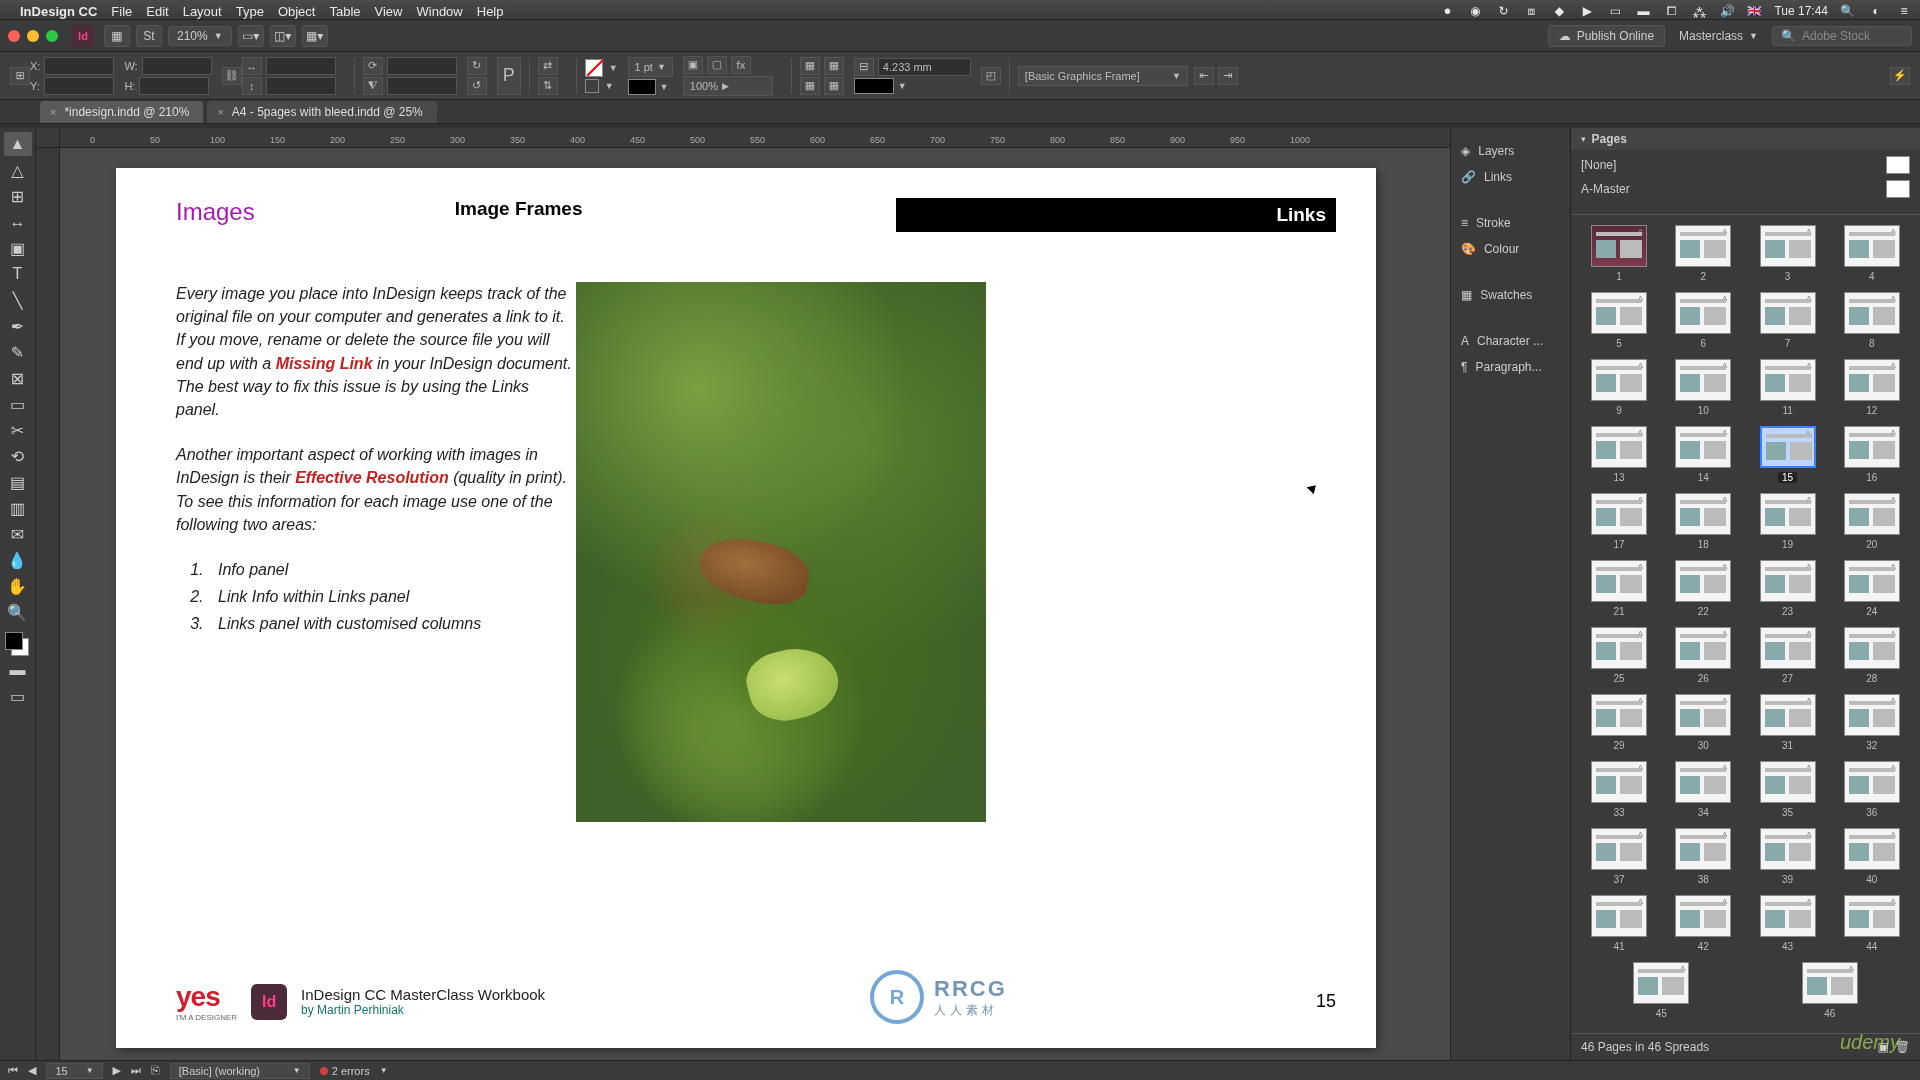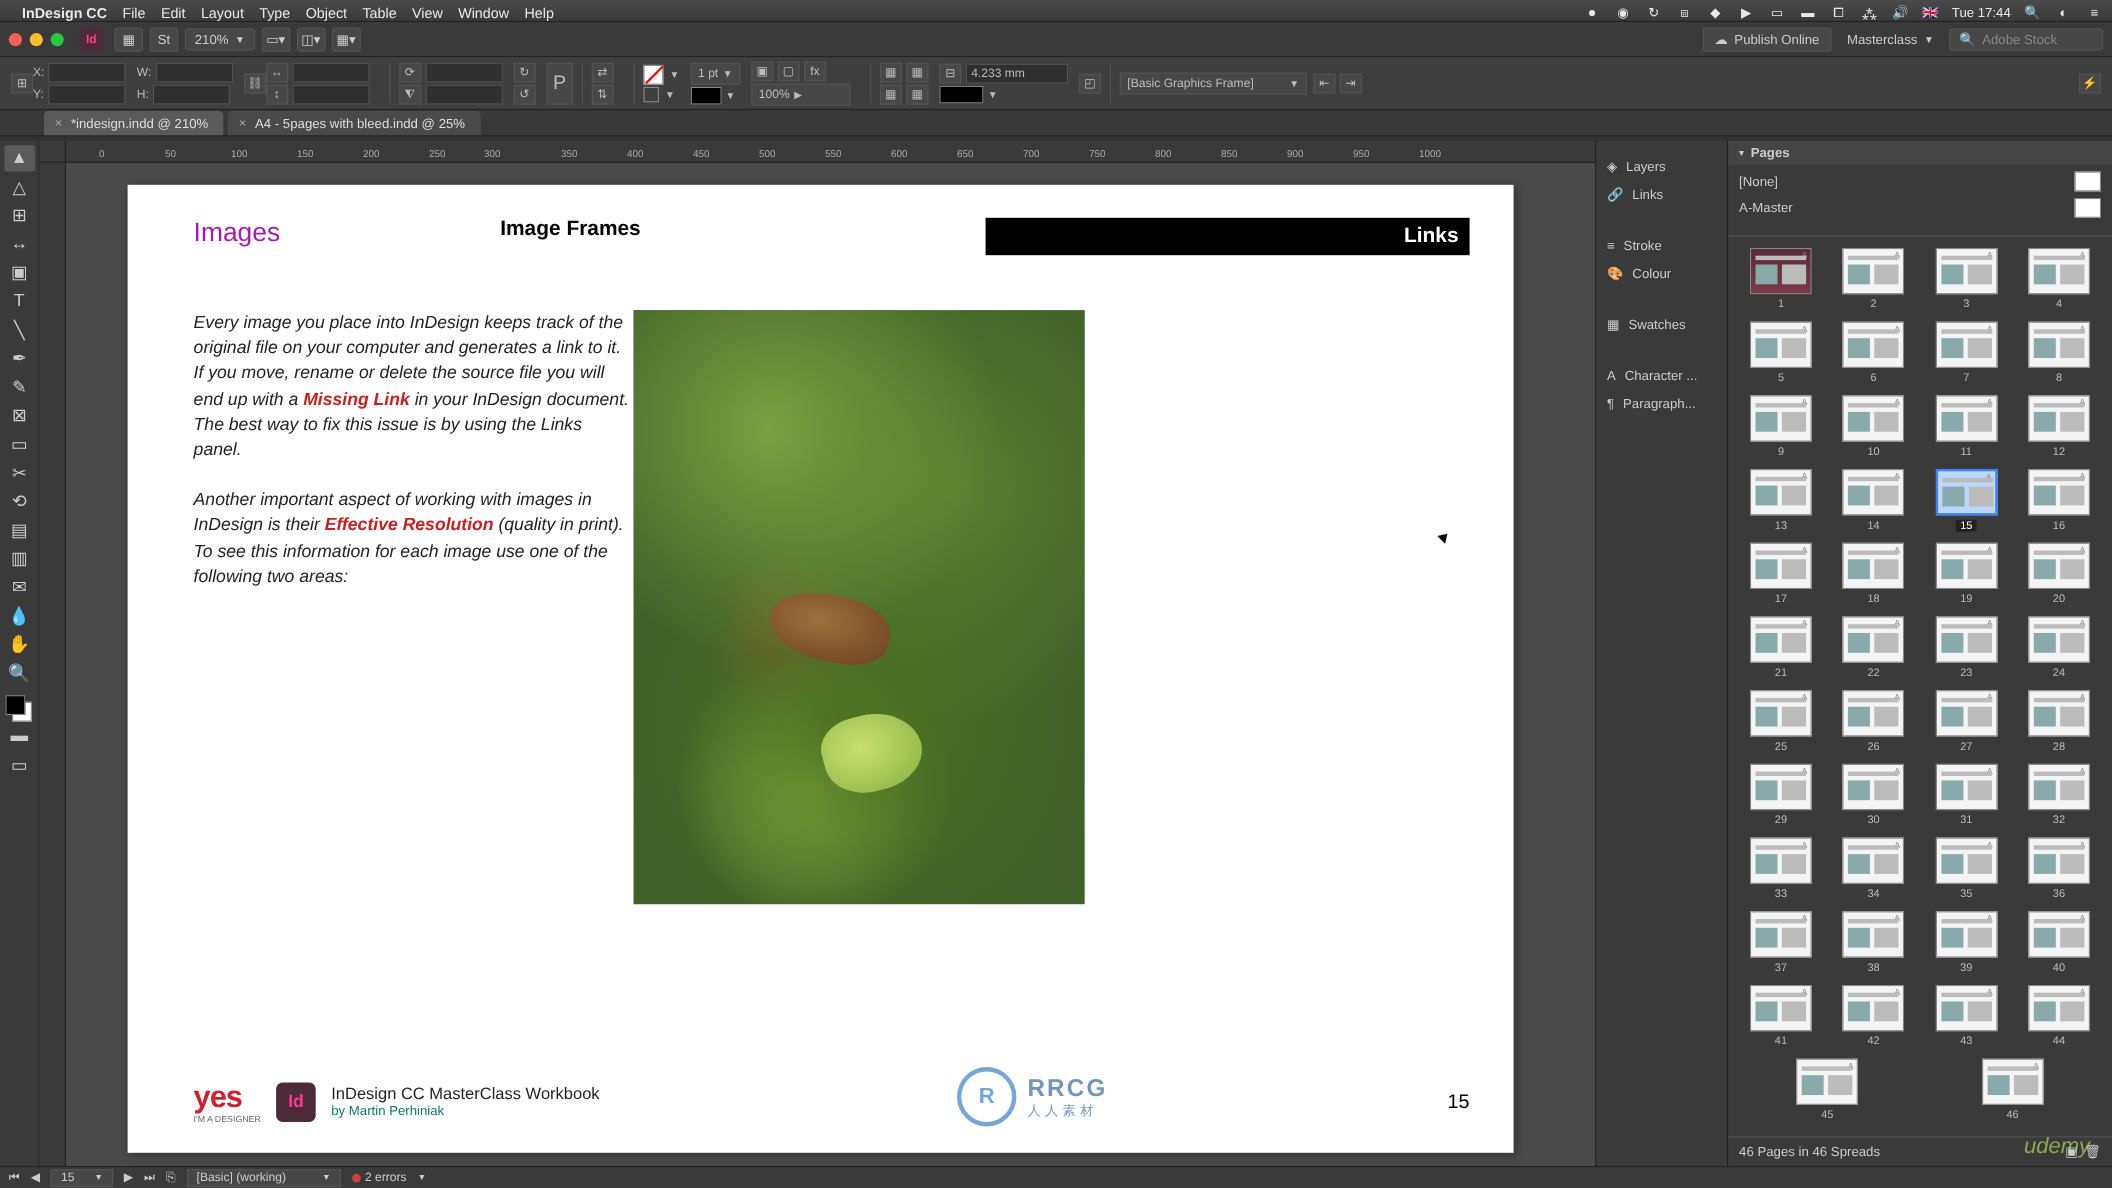--- a/index.html
+++ b/index.html
@@ -362,21 +362,21 @@
 
   <div class="canvas-area">
     <div class="ruler-corner"></div>
     <div class="ruler-h">
       <span style="left:30px">0</span>
       <span style="left:90px">50</span>
       <span style="left:150px">100</span>
       <span style="left:210px">150</span>
       <span style="left:270px">200</span>
       <span style="left:330px">250</span>
-      <span style="left:380px">300</span>
+      <span style="left:390px">300</span>
       <span style="left:450px">350</span>
       <span style="left:510px">400</span>
       <span style="left:570px">450</span>
       <span style="left:630px">500</span>
       <span style="left:690px">550</span>
       <span style="left:750px">600</span>
       <span style="left:810px">650</span>
       <span style="left:870px">700</span>
       <span style="left:930px">750</span>
       <span style="left:990px">800</span>
@@ -391,20 +391,25 @@
       <div class="page-inner">
         <div class="hdr-row">
           <div class="hdr-left">Images</div>
           <div class="hdr-center">Image Frames</div>
           <div class="links-box"><span>Links</span></div>
         </div>
         <div class="body-row">
           <div class="body-text">
             <p><span>Every image you place into InDesign keeps track of the original file on your computer and generates a link to it. If you move, rename or delete the source file you will end up with a </span><span class="red">Missing Link</span><span> in your InDesign document. The best way to fix this issue is by using the Links panel.</span></p>
             <p><span>Another important aspect of working with images in InDesign is their </span><span class="red">Effective Resolution</span><span> (quality in print). To see this information for each image use one of the following two areas:</span></p>
+            <ol>
+              <li>Info panel</li>
+              <li>Link Info within Links panel</li>
+              <li>Links panel with customised columns</li>
+            </ol>
           </div>
           <div class="body-img">
             <div class="moss"></div>
             <div class="leaf2"></div>
             <div class="leaf"></div>
           </div>
         </div>
       </div>
       <div class="page-footer">
         <div>

